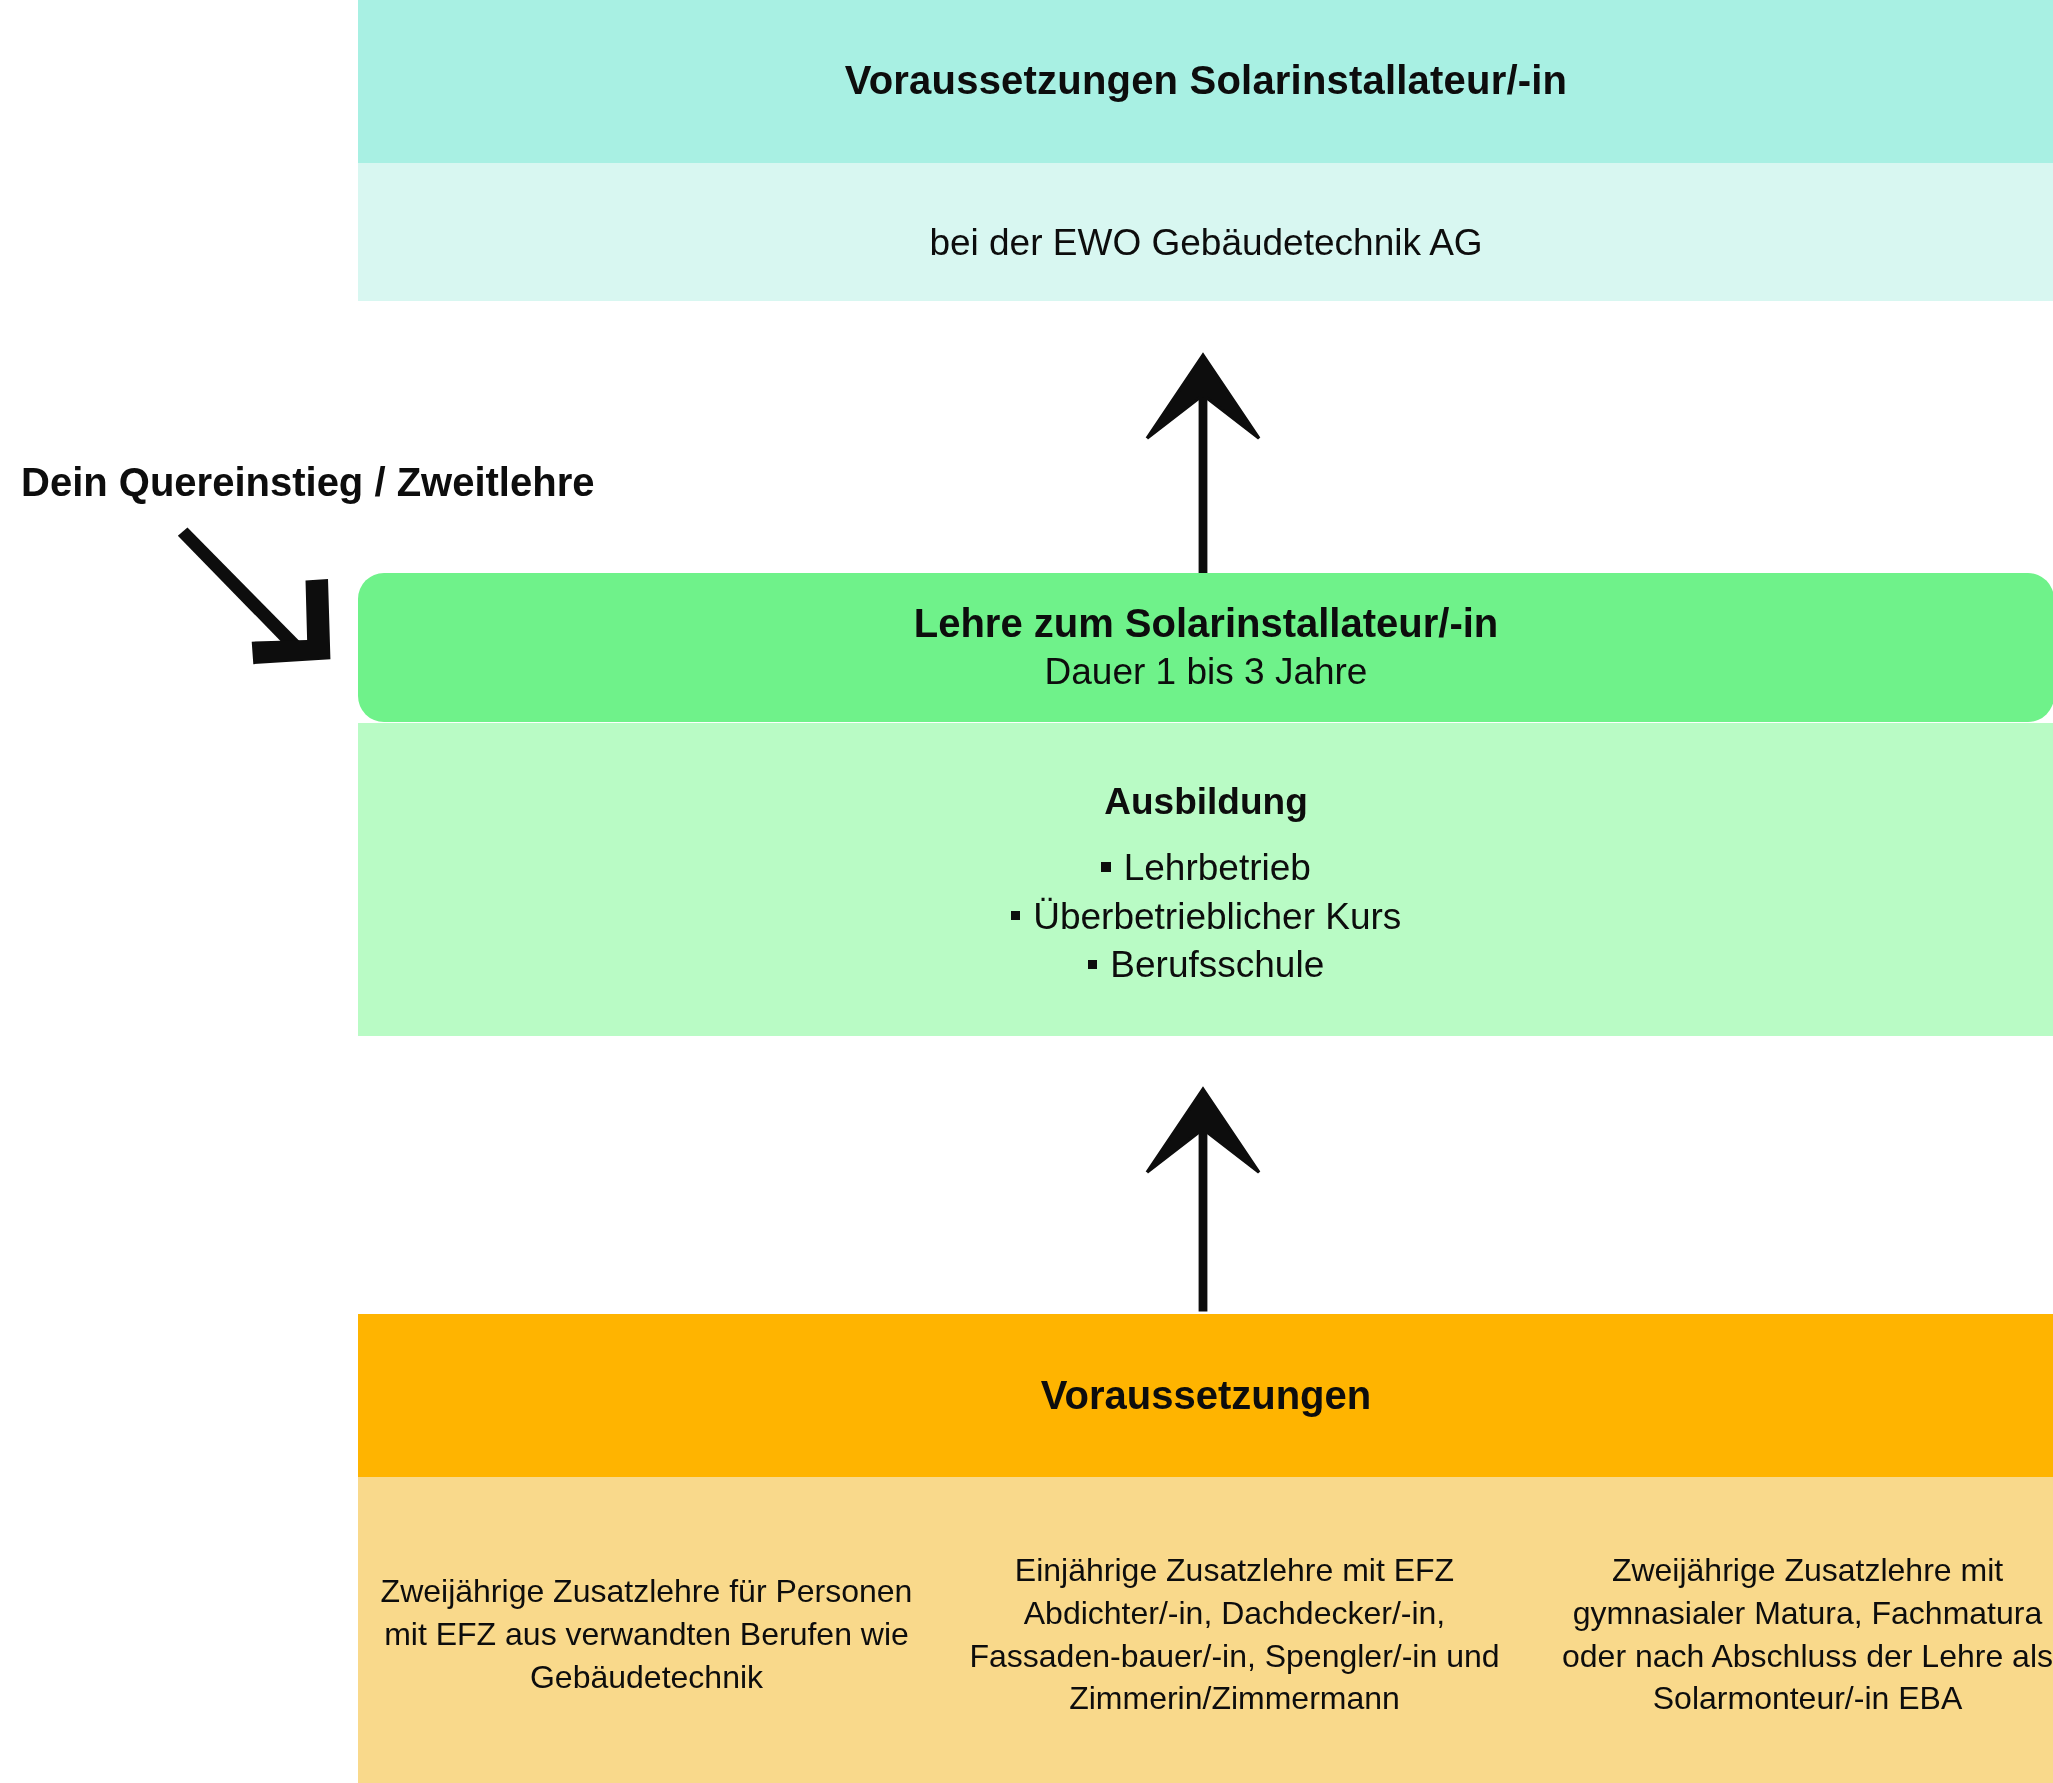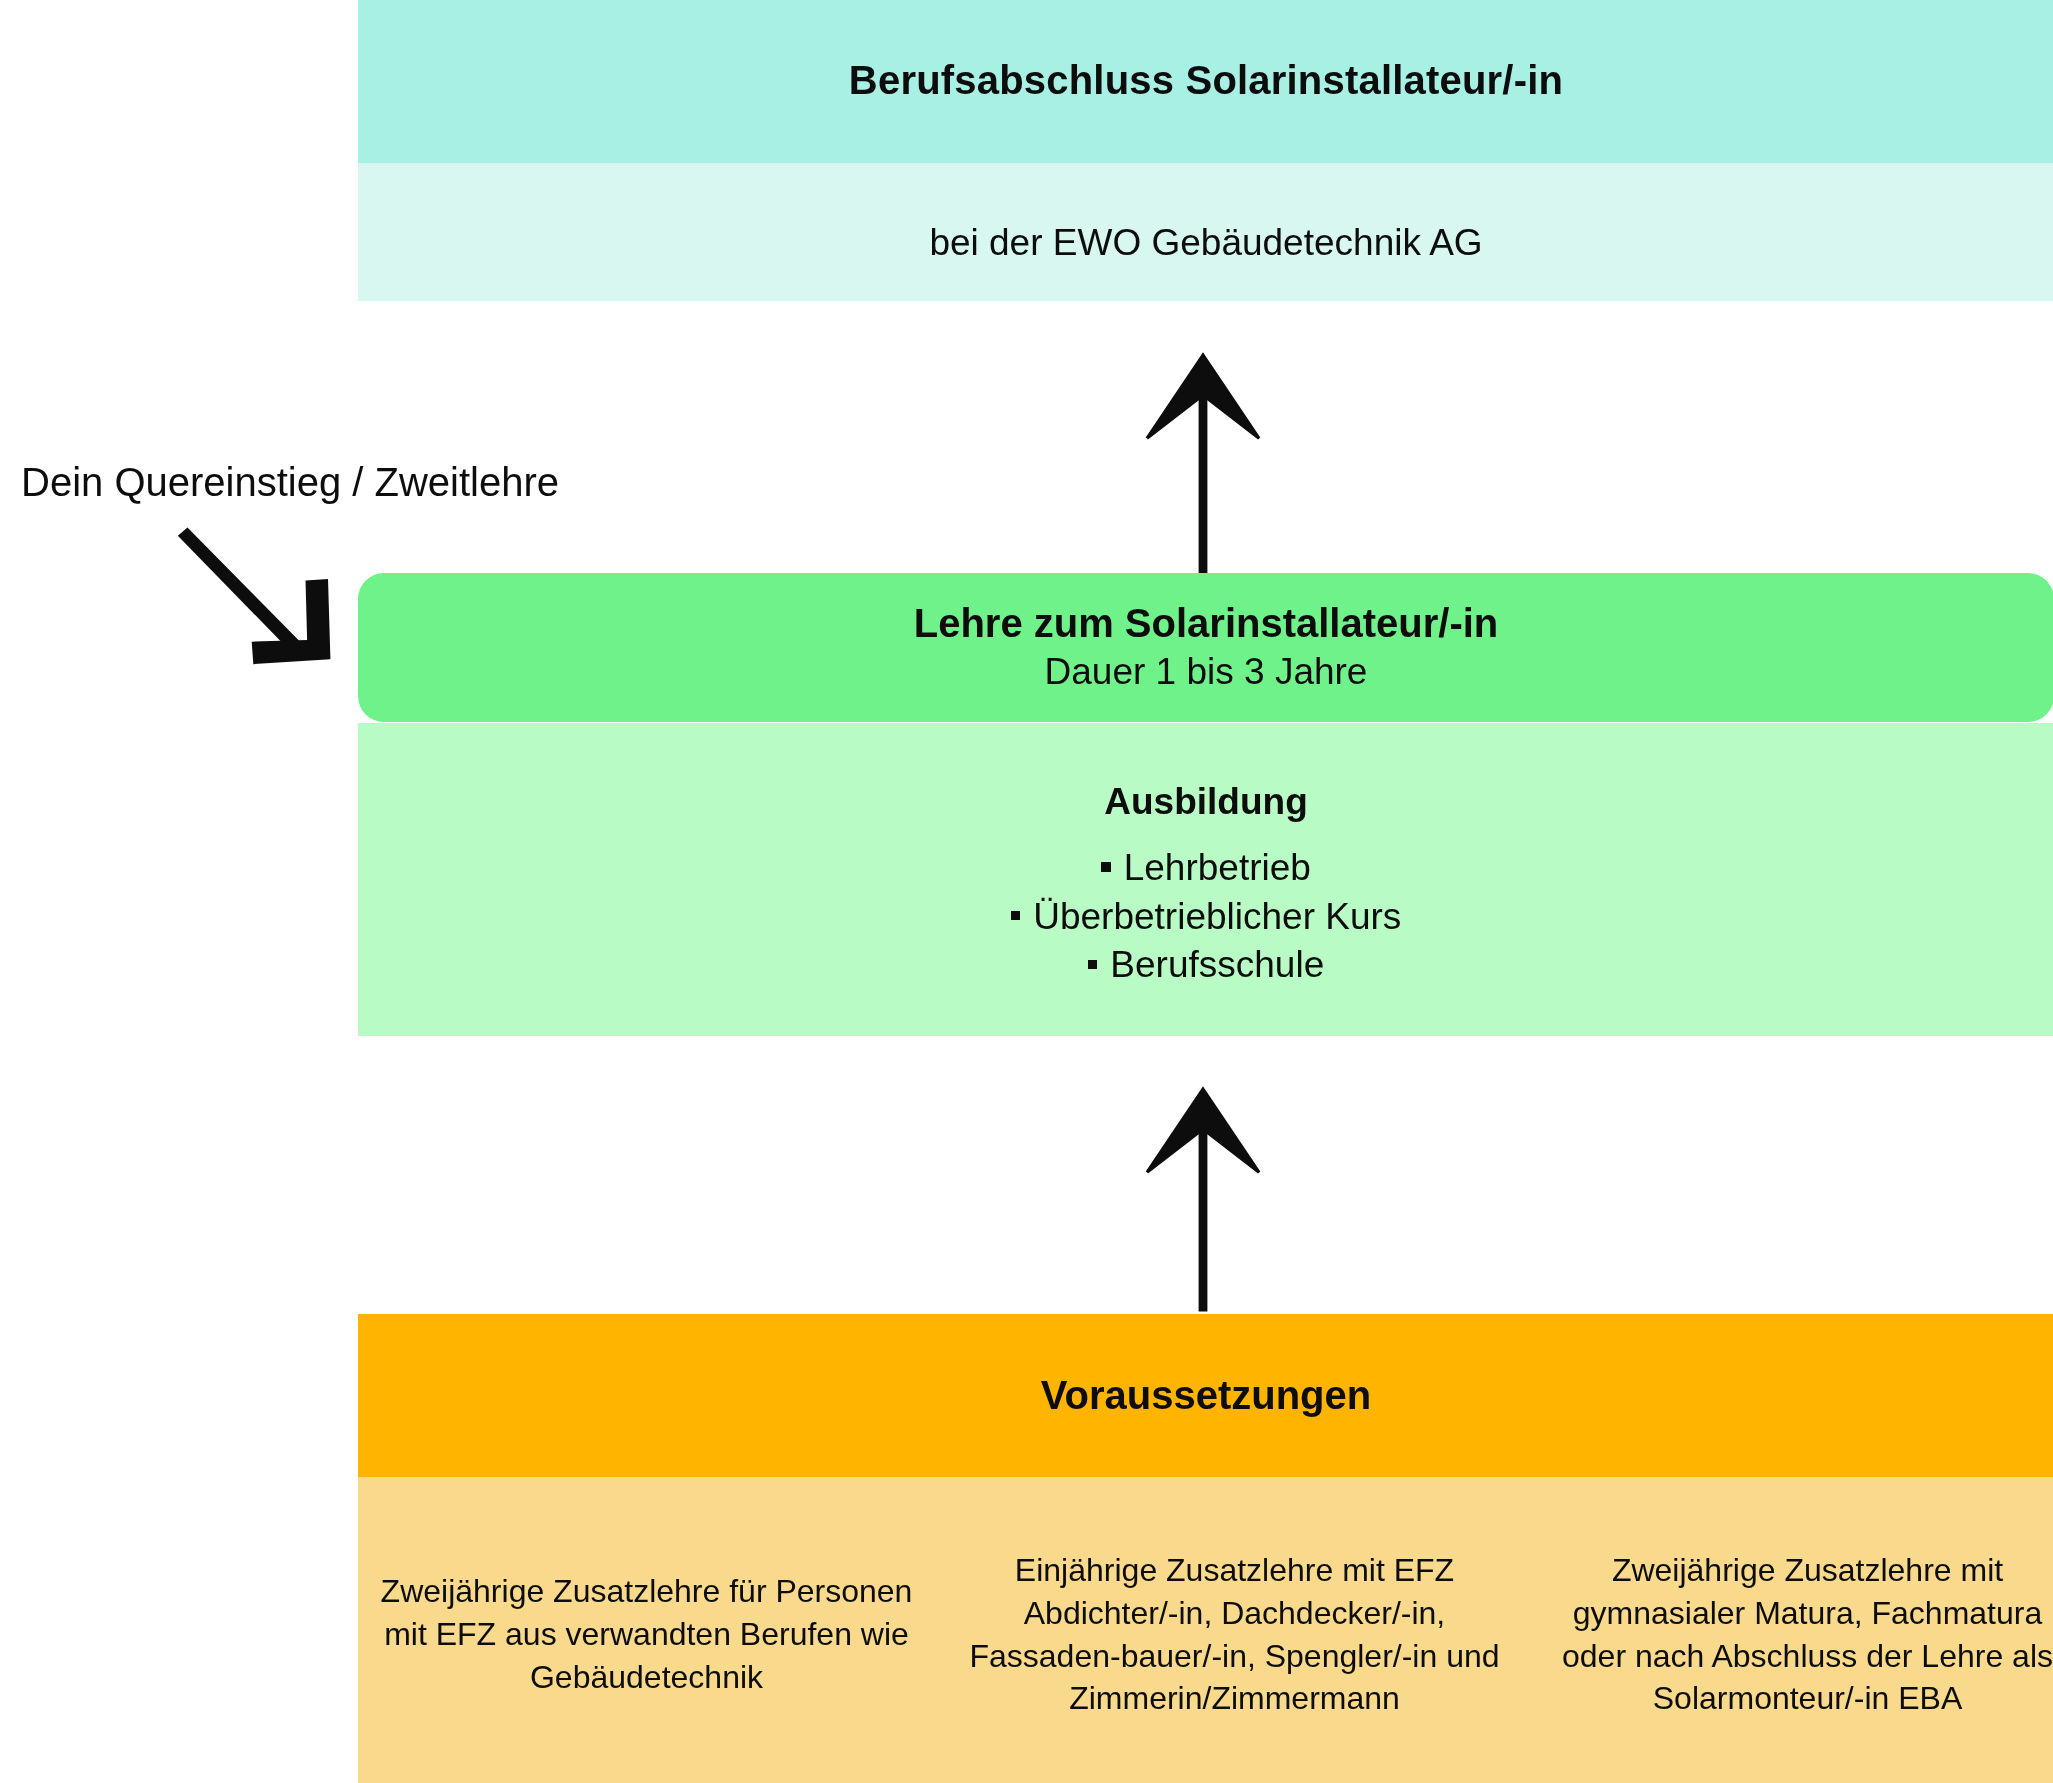--- a/index.html
+++ b/index.html
@@ -143,38 +143,38 @@
   #col-1 { width:561px; margin-left:8px; }
   #col-2 { width:561px; margin-left:27px; }
   #col-3 { width:497px; margin-left:44px; }
 
   
   #entry-label {
     position:absolute;
     left:21px;
     top:460px;
     font-size:40px;
-    font-weight:400;
+    font-weight:700;
     white-space:nowrap;
     letter-spacing:0px;
   }
 
   
   .arrow-svg { position:absolute; }
   #arrow-diag  { left:120px; top:497px;  width:257px;  height:209px; }
   #arrow-up-1  { left:1131px; top:345px;  width:144px;  height:233px; }
   #arrow-up-2  { left:1131px; top:1079px; width:144px;  height:233px; }
 </style>
 </head>
 <body>
 
 <div id="stage">
 
   <div class="band" id="top-head">
-    <div class="headline">Berufsabschluss Solarinstallateur/-in</div>
+    <div class="headline">Voraussetzungen Solarinstallateur/-in</div>
   </div>
 
   <div class="band" id="top-sub">
     <div class="subline">bei der EWO Gebäudetechnik AG</div>
   </div>
 
   <svg class="arrow-svg" id="arrow-up-1" viewBox="0 0 180 290">
     <line x1="90" y1="290" x2="90" y2="34" stroke="#0d0d0d" stroke-width="11"></line>
     <polyline points="20,116 90,12 160,116 90,62 20,116" fill="#0d0d0d" stroke="#0d0d0d" stroke-width="4" stroke-linejoin="miter"></polyline>
   </svg>

